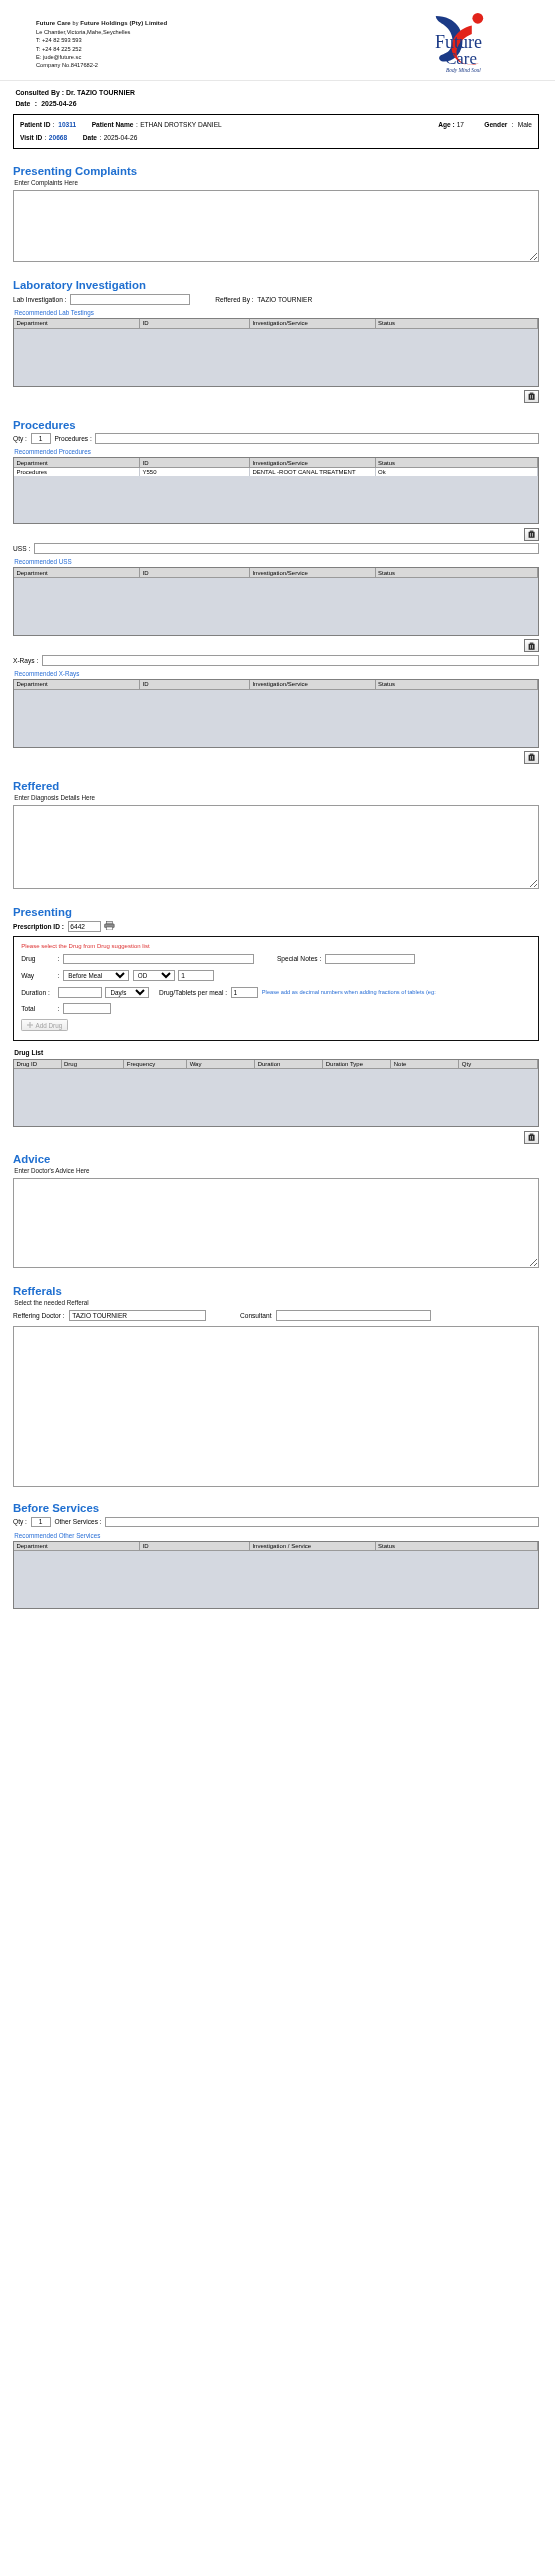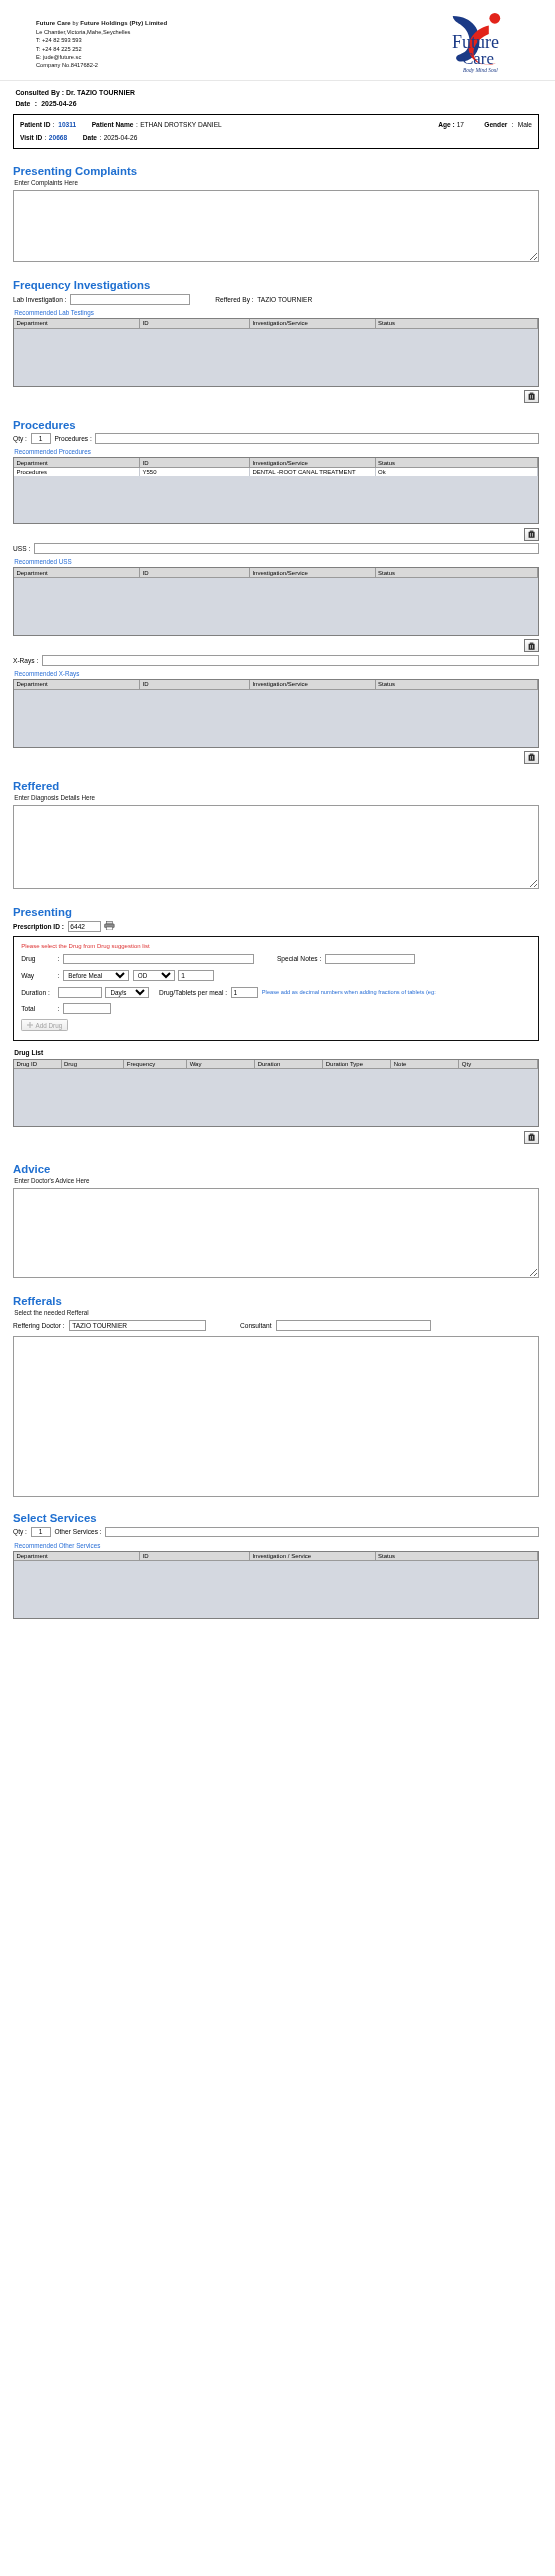--- a/index.html
+++ b/index.html
@@ -17,21 +17,21 @@
   .letterhead {
     display: flex;
     align-items: flex-start;
     justify-content: space-between;
     padding: 10.8px 18px 6px 36px;
     border-bottom: 0.6px solid #e7e7e7;
   }
   .lh-left { font-size: 5.7px; line-height: 1.45; color: #111; padding-top: 8.4px; }
   .lh-company { font-weight: bold; font-size: 6px; letter-spacing:0.1px; }
   .lh-company .thin { font-weight: normal; font-size: 5.4px; }
-  .lh-right { width: 137px; display:flex; flex-direction:column; align-items:flex-end;text-decoration:underline; }
+  .lh-right { width: 137px; display:flex; flex-direction:column; align-items:flex-start;text-decoration:underline; }
   .logo-wrap { position: relative; width: 120px; height: 63px; }
   .logo-wrap svg { display:block; }
 
   
   .consult-block { padding: 8.4px 2.4px 2.4px 2.4px; }
   .consult-row { font-size: 6.9px; font-weight: bold; margin-bottom: 3.6px; }
   .consult-row .val { font-weight: bold; }
   .date-row { font-size: 6.9px; font-weight: bold; margin-bottom: 4.8px; }
 
   .patient-box {
@@ -221,21 +221,21 @@
       <span class="pb-date-val">2025-04-26</span>
     </div>
   </div>
 
   
   <h2 class="sec">Presenting Complaints</h2>
   <div class="sub-note">Enter Complaints Here</div>
   <textarea class="complaint-area" style=""></textarea>
 
   
-  <h2 class="sec">Frequency  Investigations</h2>
+  <h2 class="sec">Laboratory  Investigation</h2>
   <div class="row">
     <span class="lbl">Lab Investigation :</span>
     <input class="txt" style="width: 120px;" value="">
     <span style="width:18px"></span>
     <span class="lbl">Reffered By :</span>
     <span class="lbl">TAZIO TOURNIER</span>
   </div>
   <div class="reco-link">Recommended Lab Testings</div>
   <div class="grid">
     <table>
@@ -456,38 +456,38 @@
       <svg width="7.2" height="8.4" viewBox="0 0 12 14">
           <rect x="1" y="3" width="10" height="10" fill="#2b2b2b"></rect>
           <rect x="3" y="1" width="6" height="2" fill="#2b2b2b"></rect>
           <rect x="4" y="5" width="1" height="6" fill="#fff"></rect>
           <rect x="7" y="5" width="1" height="6" fill="#fff"></rect>
         </svg>
     </div>
   </div>
 
   
-  <h2 class="sec" style="margin-top:19px">Advice</h2>
+  <h2 class="sec" style="margin-top:9px">Advice</h2>
   <div class="sub-note">Enter Doctor's Advice Here</div>
   <textarea class="adv-area" style=""></textarea>
 
   
   <h2 class="sec">Refferals</h2>
   <div class="sub-note">Select the needed Refferal</div>
   <div class="ref-row">
     <span class="lbl">Reffering Doctor :</span>
     <input class="txt" style="width: 137px;" value="TAZIO TOURNIER">
     <span style="width:24px"></span>
     <span class="lbl">Consultant</span>
     <input class="txt" style="width: 155px;" value="">
   </div>
   <div class="ref-area"></div>
 
   
-  <h2 class="sec">Select Services</h2>
+  <h2 class="sec">Before Services</h2>
   <div class="row">
     <span class="lbl">Qty :</span>
     <input class="txt" style="width: 20.3px; text-align: center;" value="1">
     <span class="lbl">Other Services :</span>
     <input class="txt" style="flex: 1 1 0%;" value="">
   </div>
   <div class="reco-link">Recommended Other Services</div>
   <div class="grid">
     <table>
       <thead>

